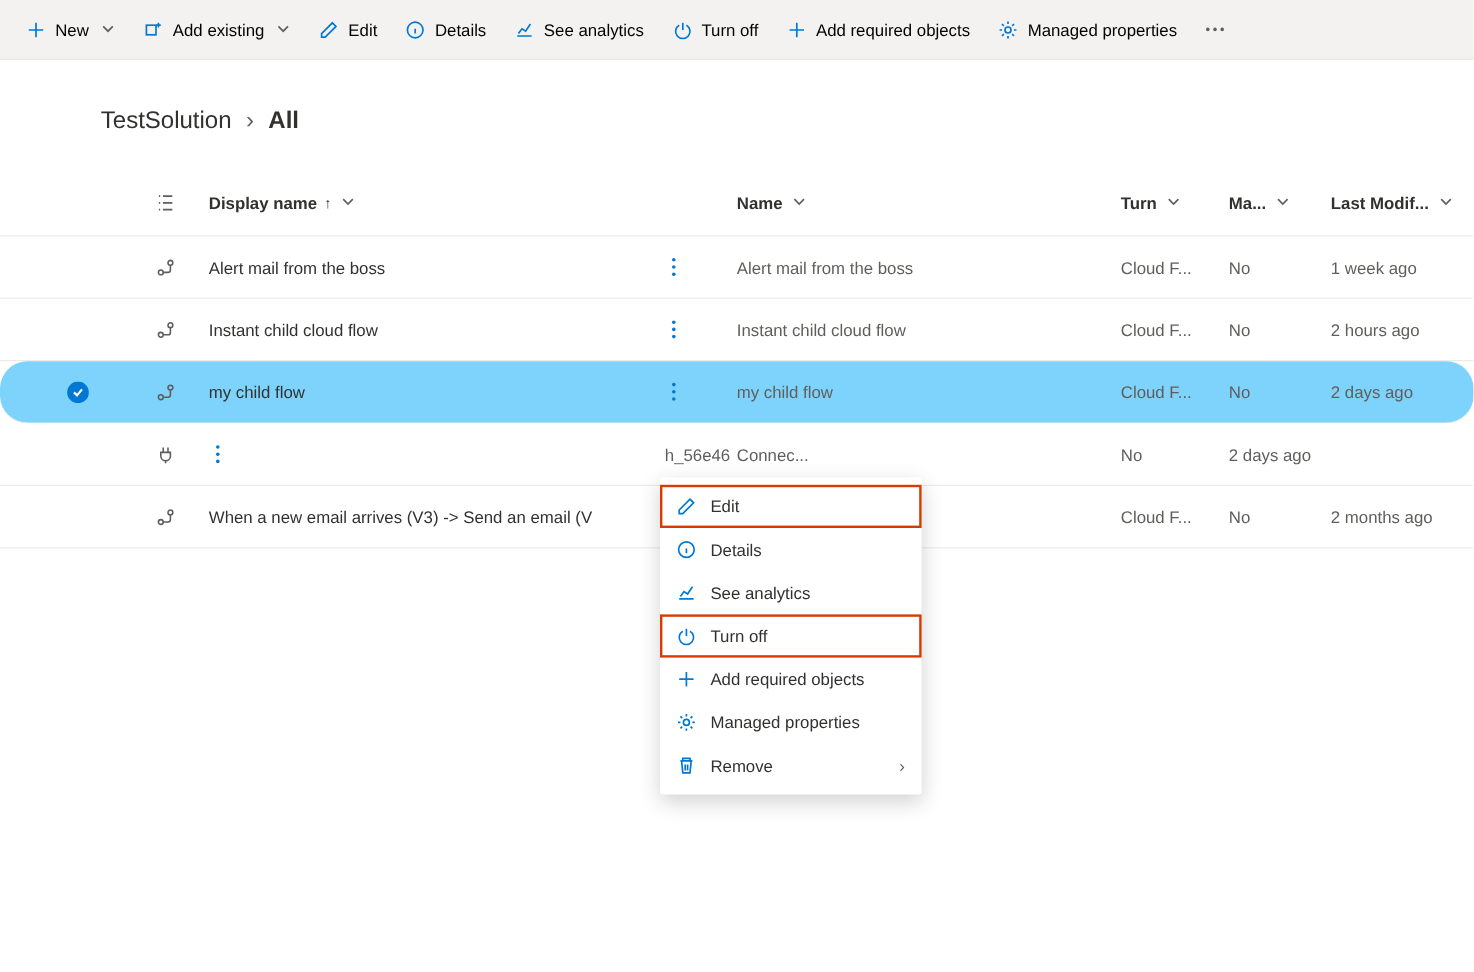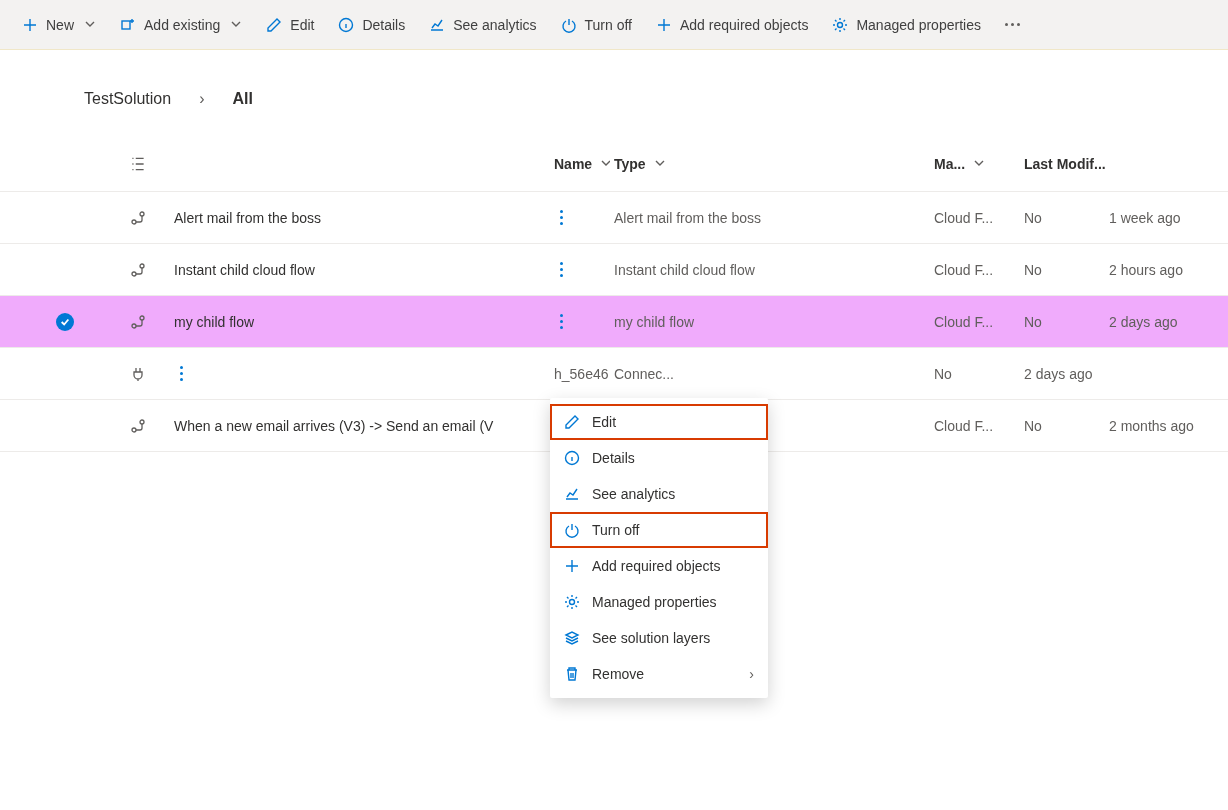--- a/index.html
+++ b/index.html
@@ -1,32 +1,32 @@
 <!DOCTYPE html>
 <html><head>
 <meta charset="utf-8">
 <style>
 * { margin:0; padding:0; box-sizing:border-box; }
 body { font-family:"Segoe UI",-apple-system,sans-serif; font-size:14px; color:#323130; background:#fff; width:1228px; height:810px; overflow:hidden; }
 .toolbar { display:flex; align-items:center; height:50px; padding:0 12px; background:#f3f2f1; border-bottom:1px solid #f0e7c8; gap:4px; }
-.tb-btn { display:flex; align-items:center; gap:8px; padding:6px 10px; cursor:pointer; border-radius:2px; background:none; border:none; font-size:14px; color:#404040; }
+.tb-btn { display:flex; align-items:center; gap:8px; padding:6px 10px; cursor:pointer; border-radius:2px; background:none; border:none; font-size:14px; color:#000000; }
 .icn { width:16px; height:16px; display:flex; align-items:center; justify-content:center; }
 .icn svg { stroke:#0078d4; fill:none; stroke-width:1.4; }
 .chev { margin-left:2px; }
 .chev svg { stroke:#605e5c; stroke-width:1.4; fill:none; width:12px; height:12px; }
 .content { padding:40px 0 0 0; }
-.crumb { display:flex; align-items:center; gap:28px; padding:0 0 28px 84px; font-size:16px; }
+.crumb { display:flex; align-items:center; gap:12px; padding:0 0 28px 84px; font-size:20px; }
 .crumb-root { color:#323130; }
 .crumb-sep { color:#605e5c; }
 .crumb-cur { font-weight:600; }
 .table { width:100%; }
 .thead, .trow { display:grid; grid-template-columns:110px 60px 380px 60px 320px 90px 85px 120px; align-items:center; border-bottom:1px solid #edebe9; }
 .thead { height:56px; font-weight:600; }
 .trow { height:52px; }
-.trow.sel { background:#f0abfc; }
+.trow.sel { background:#7dd3fc;border-radius:23px; }
 .cell { padding:0 4px; white-space:nowrap; overflow:hidden; text-overflow:ellipsis; display:flex; align-items:center; gap:8px; }
 .cell.col-icon { justify-content:center; padding-left:0; }
 .cell.col-sel { justify-content:center; padding-left:24px; }
 .col-name, .col-type, .col-ma, .col-mod { color:#605e5c; }
 .th-cell { display:flex; align-items:center; gap:6px; cursor:pointer; }
 .sort-arrow { font-size:12px; color:#323130; }
 .sel-badge { width:18px; height:18px; border-radius:50%; background:#0078d4; display:flex; align-items:center; justify-content:center; }
 .sel-badge svg { stroke:#fff; fill:none; stroke-width:2.2; width:10px; height:10px; }
 .row-icn svg { stroke:#605e5c; fill:none; stroke-width:1.3; width:16px; height:16px; }
 .more-dots { display:flex; flex-direction:column; gap:3px; align-items:center; cursor:pointer; padding:6px; }
@@ -133,29 +133,36 @@
   </div>
 
   <div class="table">
     <div class="thead">
       <div class="cell col-sel"></div>
       <div class="cell col-icon list-num-icn">
         <svg viewBox="0 0 16 16">
             <path d="M3 3h1M3 8h1M3 13h1M6 3h7M6 8h7M6 13h7"></path>
           </svg>
       </div>
+      <div class="cell th-cell">
+        <span>Display name</span>
+        <span class="sort-arrow">↑</span>
+        <span class="chev"><svg viewBox="0 0 12 12">
+              <path d="M2 4l4 4 4-4"></path>
+            </svg></span>
+      </div>
       <div class="cell"></div>
       <div class="cell th-cell">
         <span>Name</span>
         <span class="chev"><svg viewBox="0 0 12 12">
               <path d="M2 4l4 4 4-4"></path>
             </svg></span>
       </div>
       <div class="cell th-cell">
-        <span>Type</span>
+        <span>Turn</span>
         <span class="chev"><svg viewBox="0 0 12 12">
               <path d="M2 4l4 4 4-4"></path>
             </svg></span>
       </div>
       <div class="cell th-cell">
         <span>Ma...</span>
         <span class="chev"><svg viewBox="0 0 12 12">
               <path d="M2 4l4 4 4-4"></path>
             </svg></span>
       </div>
@@ -331,27 +338,19 @@
         <svg viewBox="0 0 16 16">
           <circle cx="8" cy="8" r="2.5"></circle>
           <path d="M8 1v2M8 13v2M1 8h2M13 8h2M3 3l1.5 1.5M11.5 11.5L13 13M13 3l-1.5 1.5M4.5 11.5L3 13"></path>
         </svg>
       </span>
     <span>Managed properties</span>
   </div>
   <div class="ctx-item">
     <span class="icn">
         <svg viewBox="0 0 16 16">
-          <path d="M2 5l6-3 6 3-6 3zM2 8l6 3 6-3M2 11l6 3 6-3"></path>
-        </svg>
-      </span>
-    <span>See solution layers</span>
-  </div>
-  <div class="ctx-item">
-    <span class="icn">
-        <svg viewBox="0 0 16 16">
           <path d="M3 4h10M5 4V2h6v2M4 4l1 10h6l1-10M7 7v5M9 7v5"></path>
         </svg>
       </span>
     <span>Remove</span>
     <span class="ctx-chev">›</span>
   </div>
 </div>
 
 </body></html>

